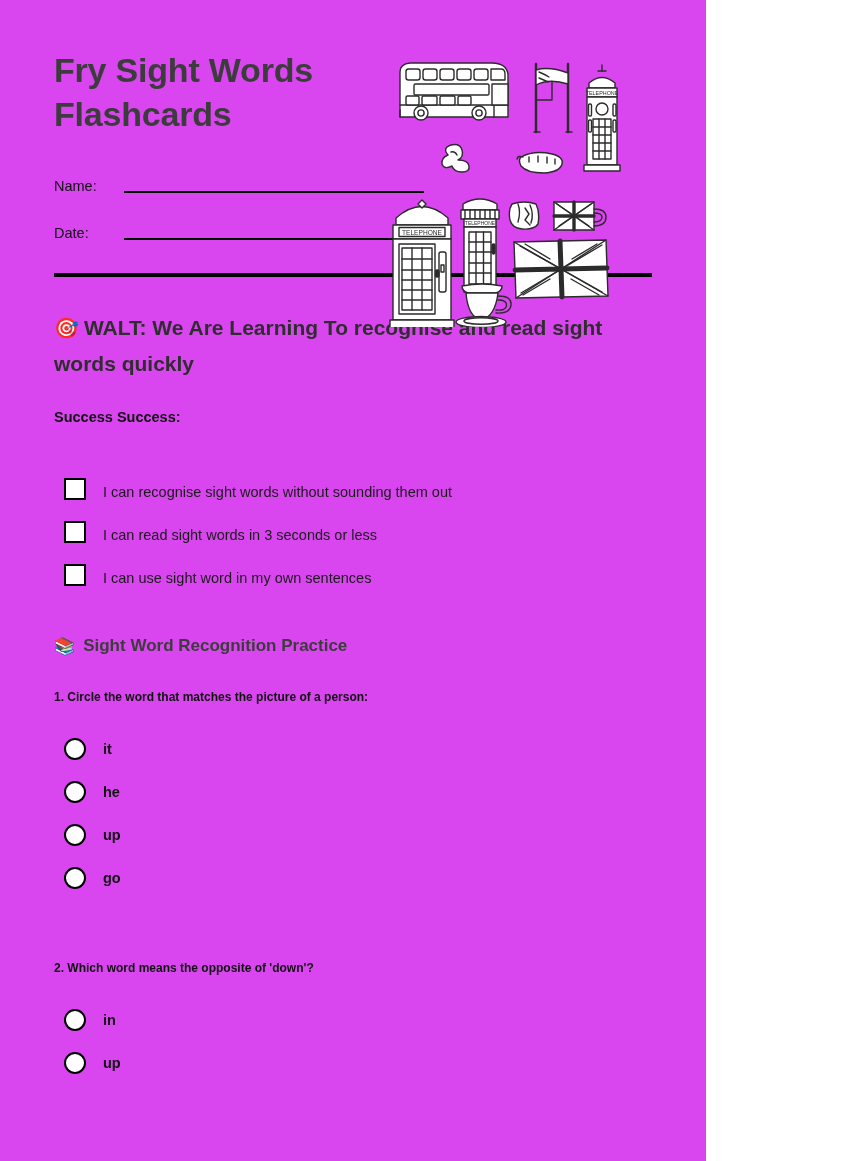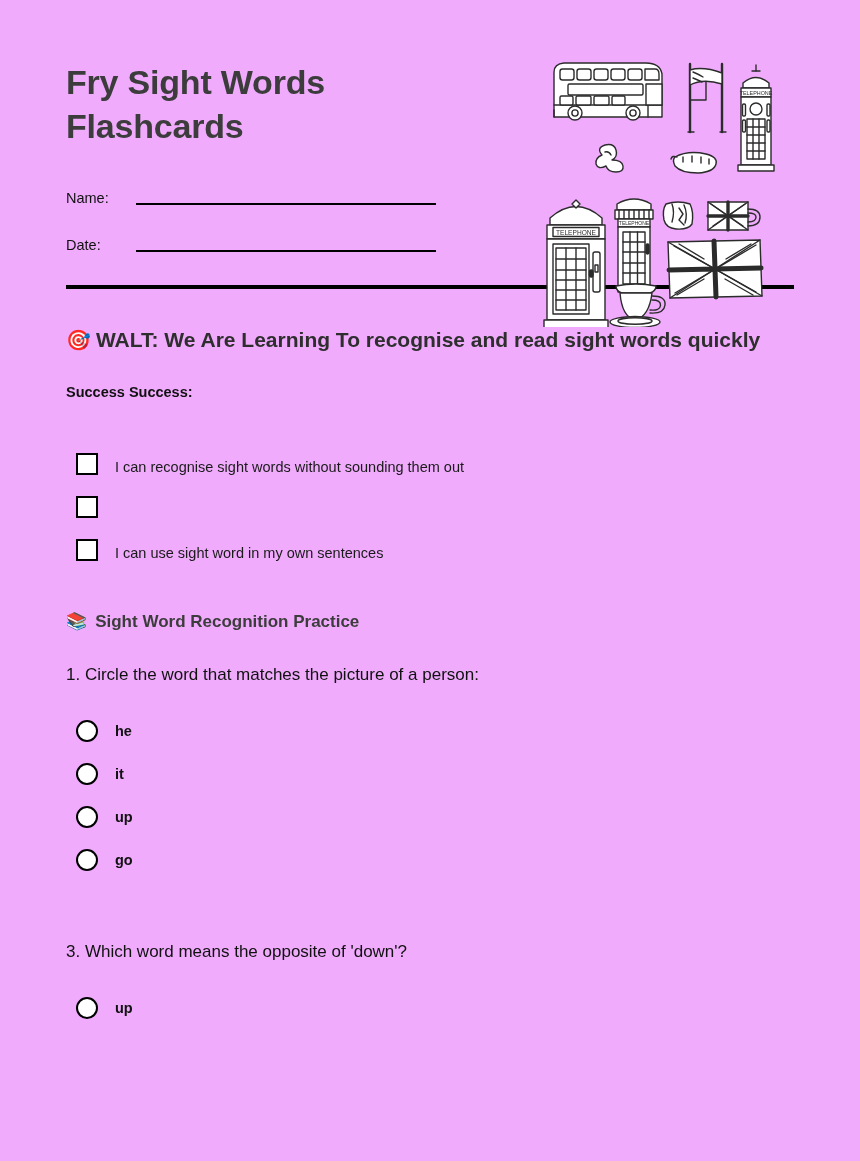--- a/index.html
+++ b/index.html
@@ -10,25 +10,25 @@
   body {
     width: 860px;
     height: 1161px;
     overflow: hidden;
     font-family: "Liberation Sans", sans-serif;
     color: #000000;
     position: relative;
   }
   .page {
     position: relative;
-    width: 860px;
+    width: 706px;
     height: 1161px;
-    padding: 16px;
+    padding: 4px;
     box-sizing: border-box;
-    background: #f0abfc;
+    background: #d946ef;
   }
 
   
   .header {
     position: relative;
     padding: 44px 50px 0 50px;
   }
   .doc-title {
     font-size: 34px;
     line-height: 1.30;
@@ -133,22 +133,22 @@
     display: flex;
     align-items: center;
   }
   .section-heading .emoji {
     font-size: 17px;
     margin-right: 8px;
   }
 
   .question {
     margin-top: 33px;
-    font-size: 17px;
-    font-weight: normal;
+    font-size: 12px;
+    font-weight: bold;
     color: #111111;
   }
   .options {
     margin-top: 24px;
   }
   .option-item {
     display: flex;
     align-items: center;
     height: 43px;
   }
@@ -330,55 +330,60 @@
 
     <div class="sc-label">Success Success:</div>
 
     <div class="criteria-list">
       <div class="criteria-item">
         <div class="checkbox"></div>
         <div class="criteria-text">I can recognise sight words without sounding them out</div>
       </div>
       <div class="criteria-item">
         <div class="checkbox"></div>
+        <div class="criteria-text">I can read sight words in 3 seconds or less</div>
       </div>
       <div class="criteria-item">
         <div class="checkbox"></div>
         <div class="criteria-text">I can use sight word in my own sentences</div>
       </div>
     </div>
 
     <div class="section-heading">
       <span class="emoji">📚</span>
         <span>Sight Word Recognition Practice</span>
     </div>
 
     <div class="question">1. Circle the word that matches the picture of a person:</div>
     <div class="options">
       <div class="option-item">
         <div class="radio"></div>
+        <div class="option-text">it</div>
+      </div>
+      <div class="option-item">
+        <div class="radio"></div>
         <div class="option-text">he</div>
       </div>
       <div class="option-item">
         <div class="radio"></div>
-        <div class="option-text">it</div>
-      </div>
-      <div class="option-item">
-        <div class="radio"></div>
         <div class="option-text">up</div>
       </div>
       <div class="option-item">
         <div class="radio"></div>
         <div class="option-text">go</div>
       </div>
     </div>
 
     <div class="q2-gap"></div>
-    <div class="question">3. Which word means the opposite of 'down'?</div>
+    <div class="question">2. Which word means the opposite of 'down'?</div>
     <div class="options">
+      <div class="option-item">
+        <div class="radio"></div>
+        <div class="option-text">in</div>
+      </div>
       <div class="option-item">
         <div class="radio"></div>
         <div class="option-text">up</div>
       </div>
     </div>
 
   </div>
 </div>
 
 </body></html>

